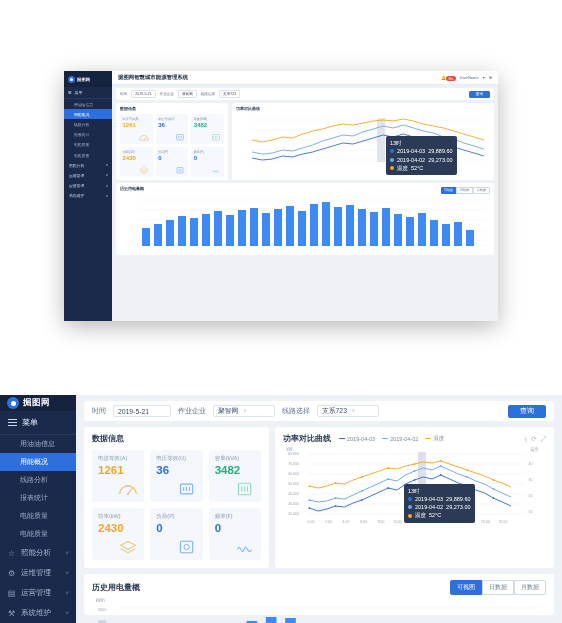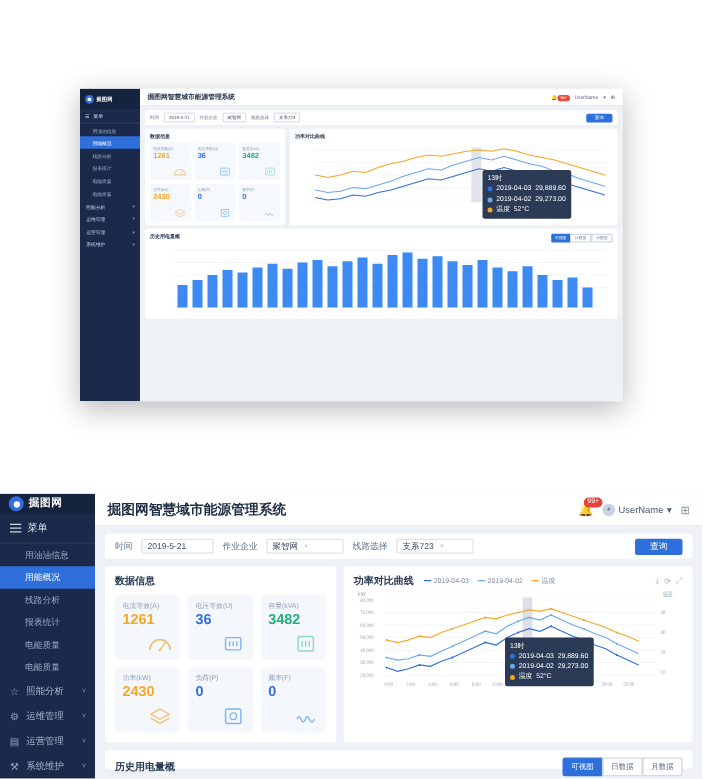--- a/index.html
+++ b/index.html
@@ -458,32 +458,20 @@
     </div>
     <div class="nav-item">
       <span class="nav-ico">⚒</span>
       <span>系统维护</span>
       <span class="chev">˅</span>
     </div>
   </div>
 
   <div class="content">
 
-    <div class="topbar">
-      <span class="topbar-title">掘图网智慧域市能源管理系统</span>
-      <span class="topbar-right">
-        <span class="bell">🔔<span class="bell-badge">99+</span></span>
-        <span class="user-chip">
-          <span class="avatar">◕</span>
-          <span>UserName</span>
-          <span>▾</span>
-        </span>
-        <span class="topbar-icon">⊞</span>
-      </span>
-    </div>
 
     <div class="filterbar">
       <span class="fb-label">时间</span>
       <span class="fb-select" style="width:58px;">
         <span>2019-5-21</span>
       </span>
       <span class="fb-label">作业企业</span>
       <span class="fb-select" style="width:62px;">
         <span>聚智网</span>
         <span class="caret">˅</span>

